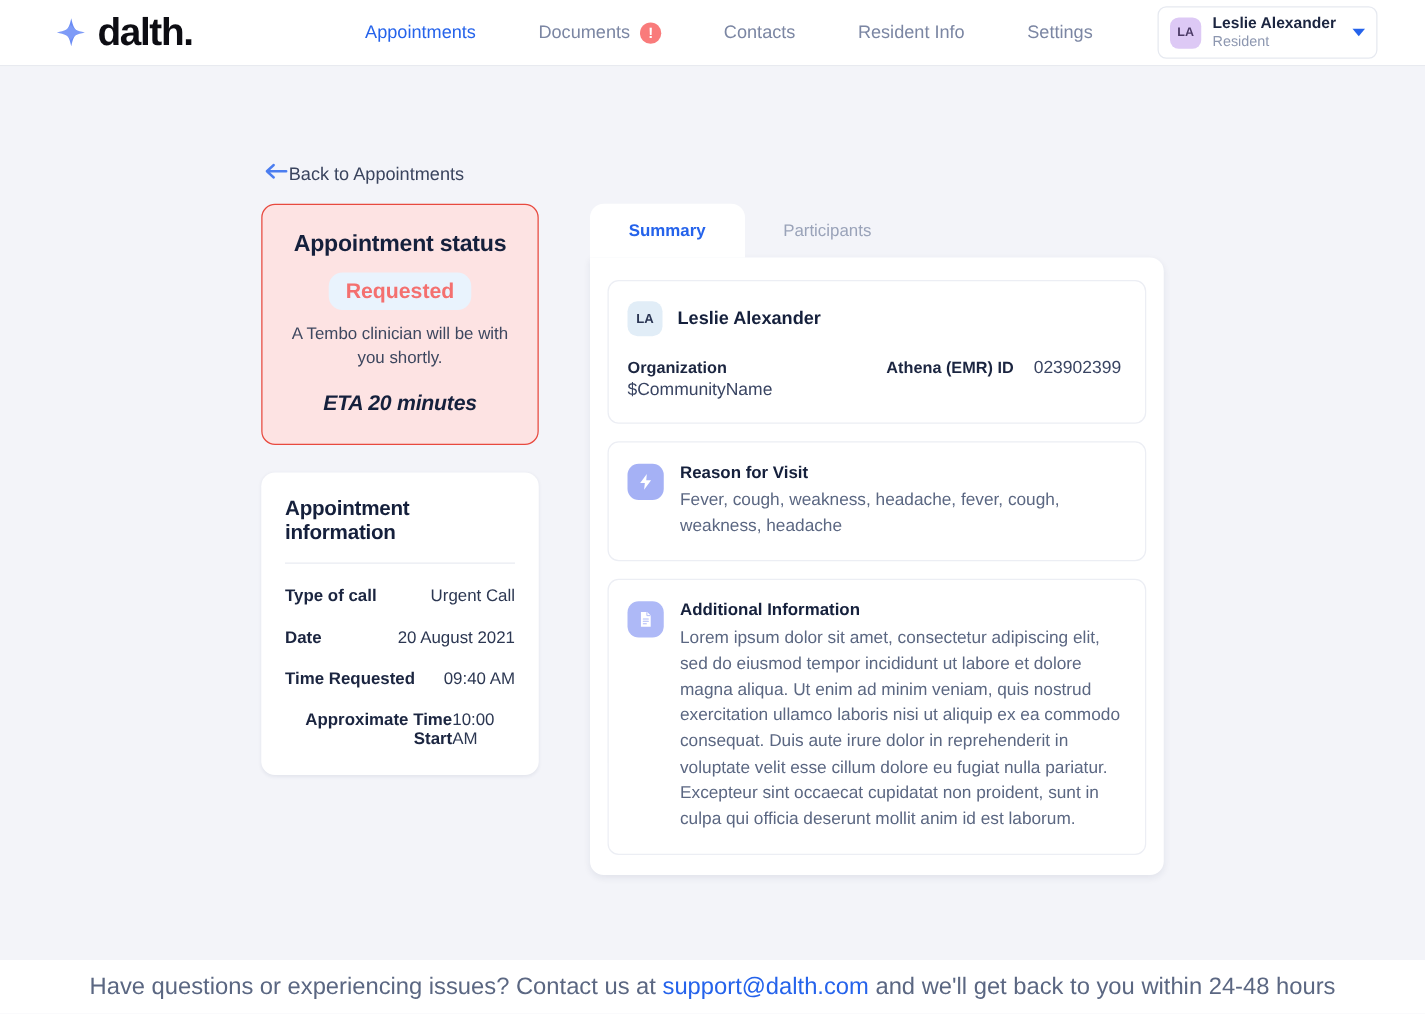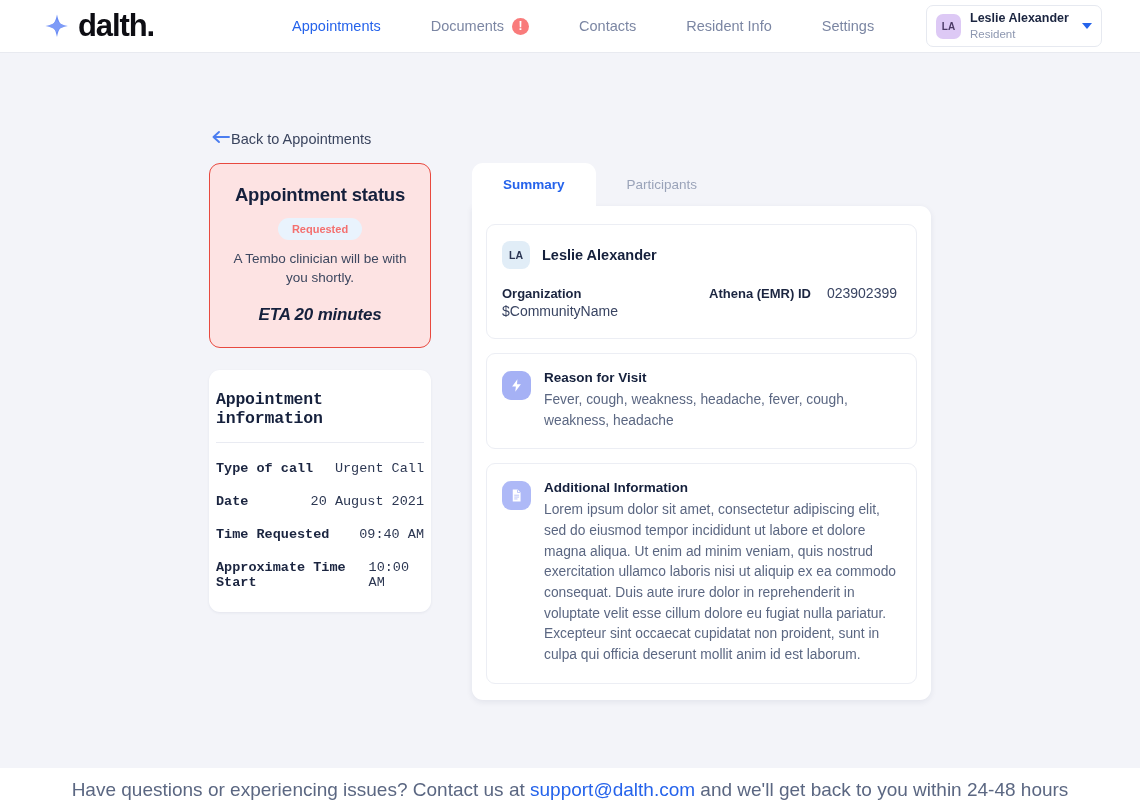--- a/index.html
+++ b/index.html
@@ -156,21 +156,21 @@
     font-size: 18.5px;
     font-weight: bold;
     color: #15203c;
     letter-spacing: -0.2px;
   }
   .status-badge {
     display: inline-block;
     margin: 12px 0 10px;
     background: #e9f3fd;
     color: #f4706f;
-    font-size: 11px;
+    font-size: 17px;
     font-weight: bold;
     border-radius: 11px;
     padding: 5px 14px;
   }
   .status-msg {
     font-size: 13.5px;
     color: #3d475f;
     line-height: 1.4;
   }
   .status-eta {
@@ -179,40 +179,39 @@
     font-weight: bold;
     color: #15203c;
     letter-spacing: -0.2px;
     font-style: italic;
   }
 
   .info-card {
     margin-top: 22px;
     background: #ffffff;
     border-radius: 11px;
-    padding: 20px 7px 22px;
+    padding: 20px 19px 22px;
     box-shadow: 0 1px 3px rgba(30,40,80,.07);
-    font-family: Liberation Mono, monospace;
   }
   .info-title {
     font-size: 16.5px;
     font-weight: bold;
     color: #15203c;
     letter-spacing: -0.2px;
     padding-bottom: 14px;
     border-bottom: 1px solid #e9ebf2;
   }
   .info-row {
     display: flex;
     justify-content: space-between;
     align-items: baseline;
     margin-top: 18px;
     font-size: 13.5px;
   }
-  .info-row .k { font-weight: bold; color: #1b2540; }
+  .info-row .k { font-weight: bold; color: #1b2540; text-align: right; }
   .info-row .v { color: #2c3752; }
 
   
   .right-col {
     position: absolute;
     left: 472px;
     top: 110px;
     width: 459px;
   }
   .tabs { display: flex; align-items: flex-end; }

